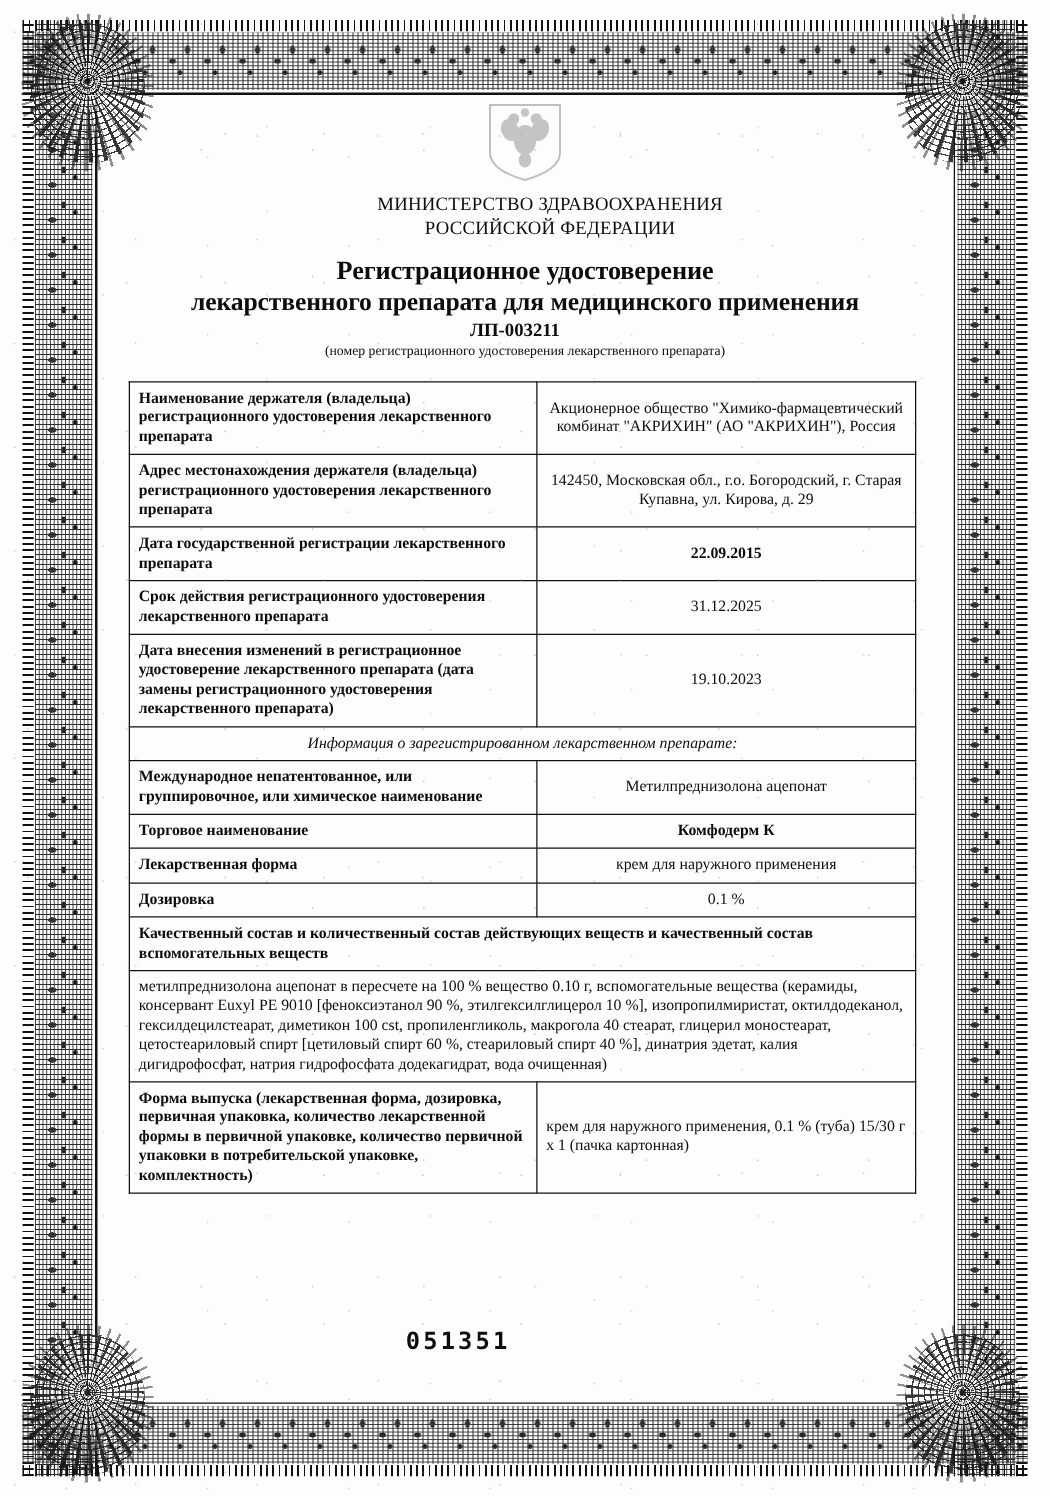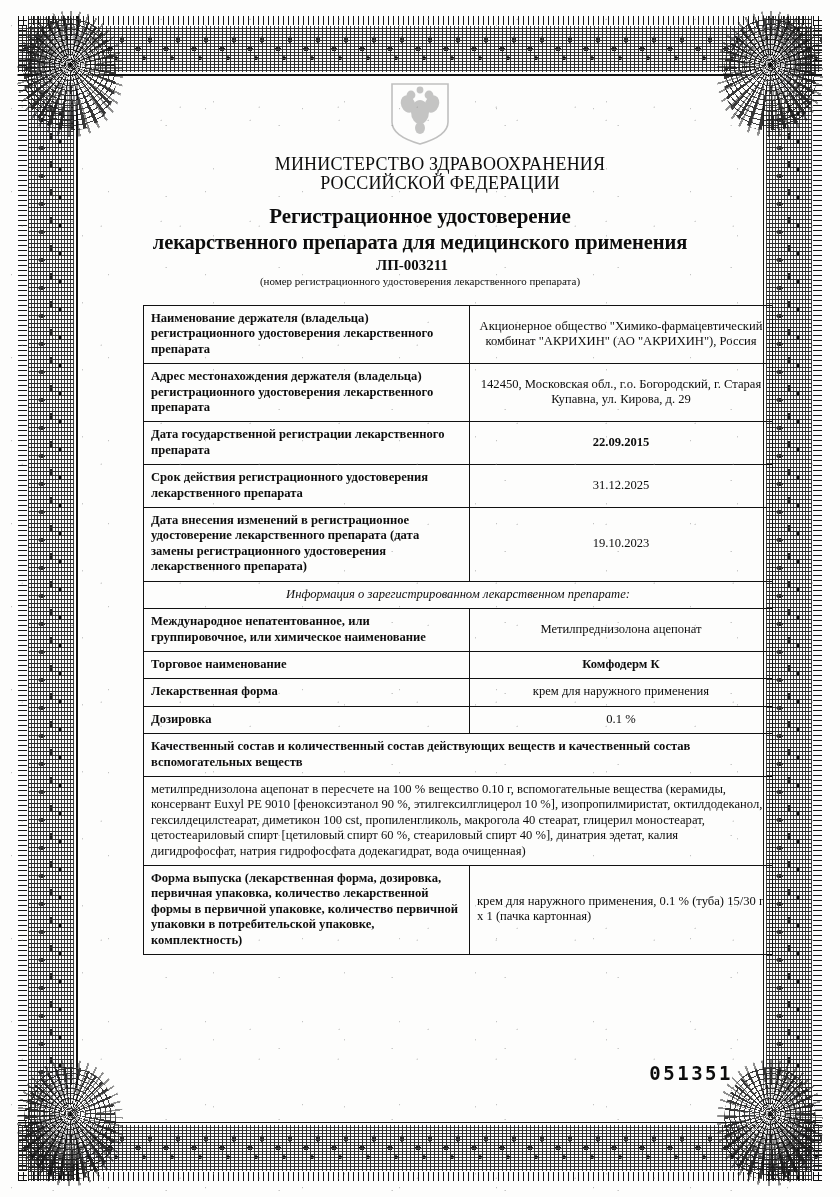--- a/index.html
+++ b/index.html
@@ -132,21 +132,21 @@
     width: 68px;
     height: 64px;
     opacity: .30;
   }
 
   .ministry {
     position: absolute;
     left: 0; right: 0;
     top: 155px;
     text-align: center;
-    font-size: 18px;
+    font-size: 15px;
     line-height: 19px;
     letter-spacing: .2px;
     padding-left: 40px;
   }
 
   .cert-title {
     position: absolute;
     left: 0; right: 0;
     top: 203px;
     text-align: center;
@@ -175,21 +175,20 @@
   }
 
   
   table.reg {
     position: absolute;
     left: 103px;
     top: 305px;
     width: 630px;
     border-collapse: collapse;
     table-layout: fixed;
-    margin-left: 40px;
   }
   table.reg td {
     border: 1.4px solid #111;
     padding: 5px 7px 6px 7px;
     vertical-align: middle;
     font-size: 12.6px;
     line-height: 15.4px;
   }
   td.lbl {
     width: 311px;
@@ -220,21 +219,21 @@
   td.val-left {
     text-align: left;
     padding-left: 10px;
   }
 
   .serial {
     position: absolute;
     left: 0;
     top: 1062px;
     width: 733px;
-    text-align: right;
+    text-align: center;
     font-family: "DejaVu Sans Mono", "Liberation Mono", monospace;
     font-size: 19px;
     letter-spacing: 2.5px;
     font-weight: bold;
   }
 </style>
 </head>
 <body>
 
 <div id="page">

